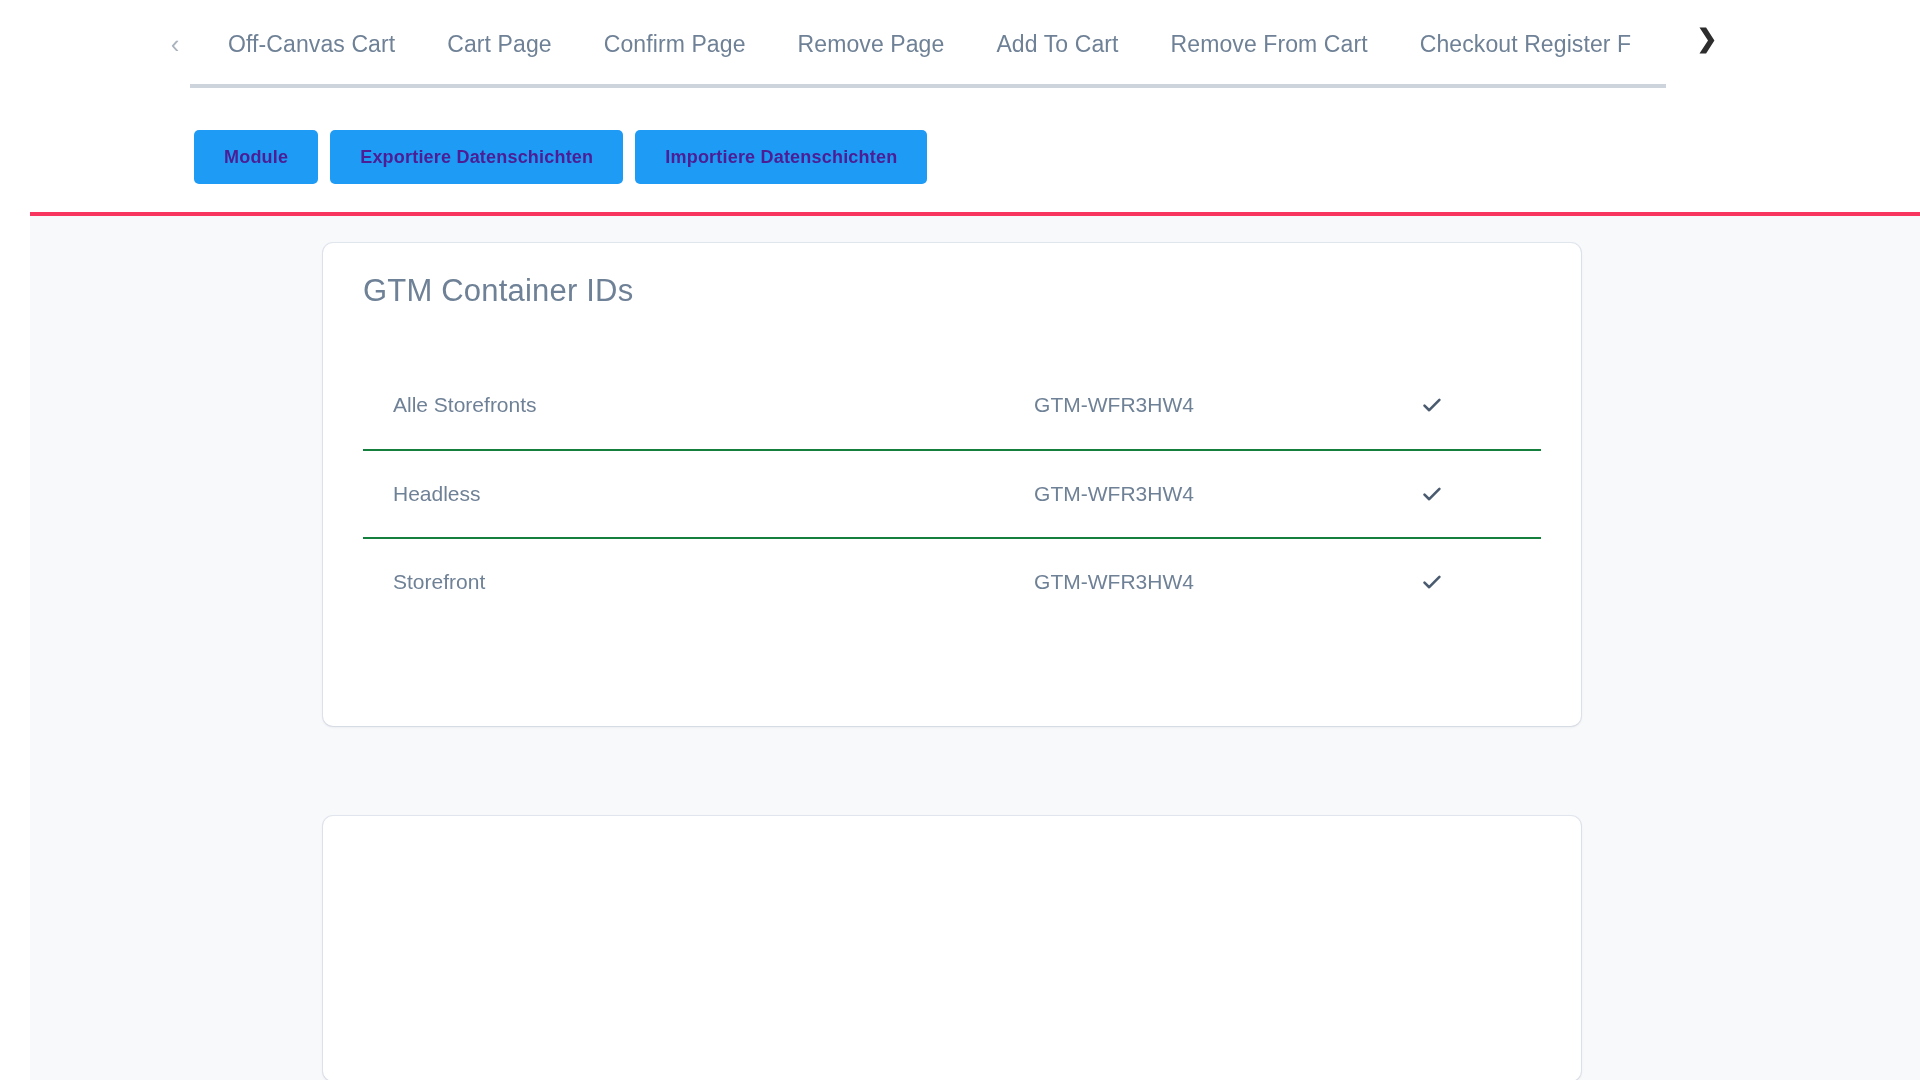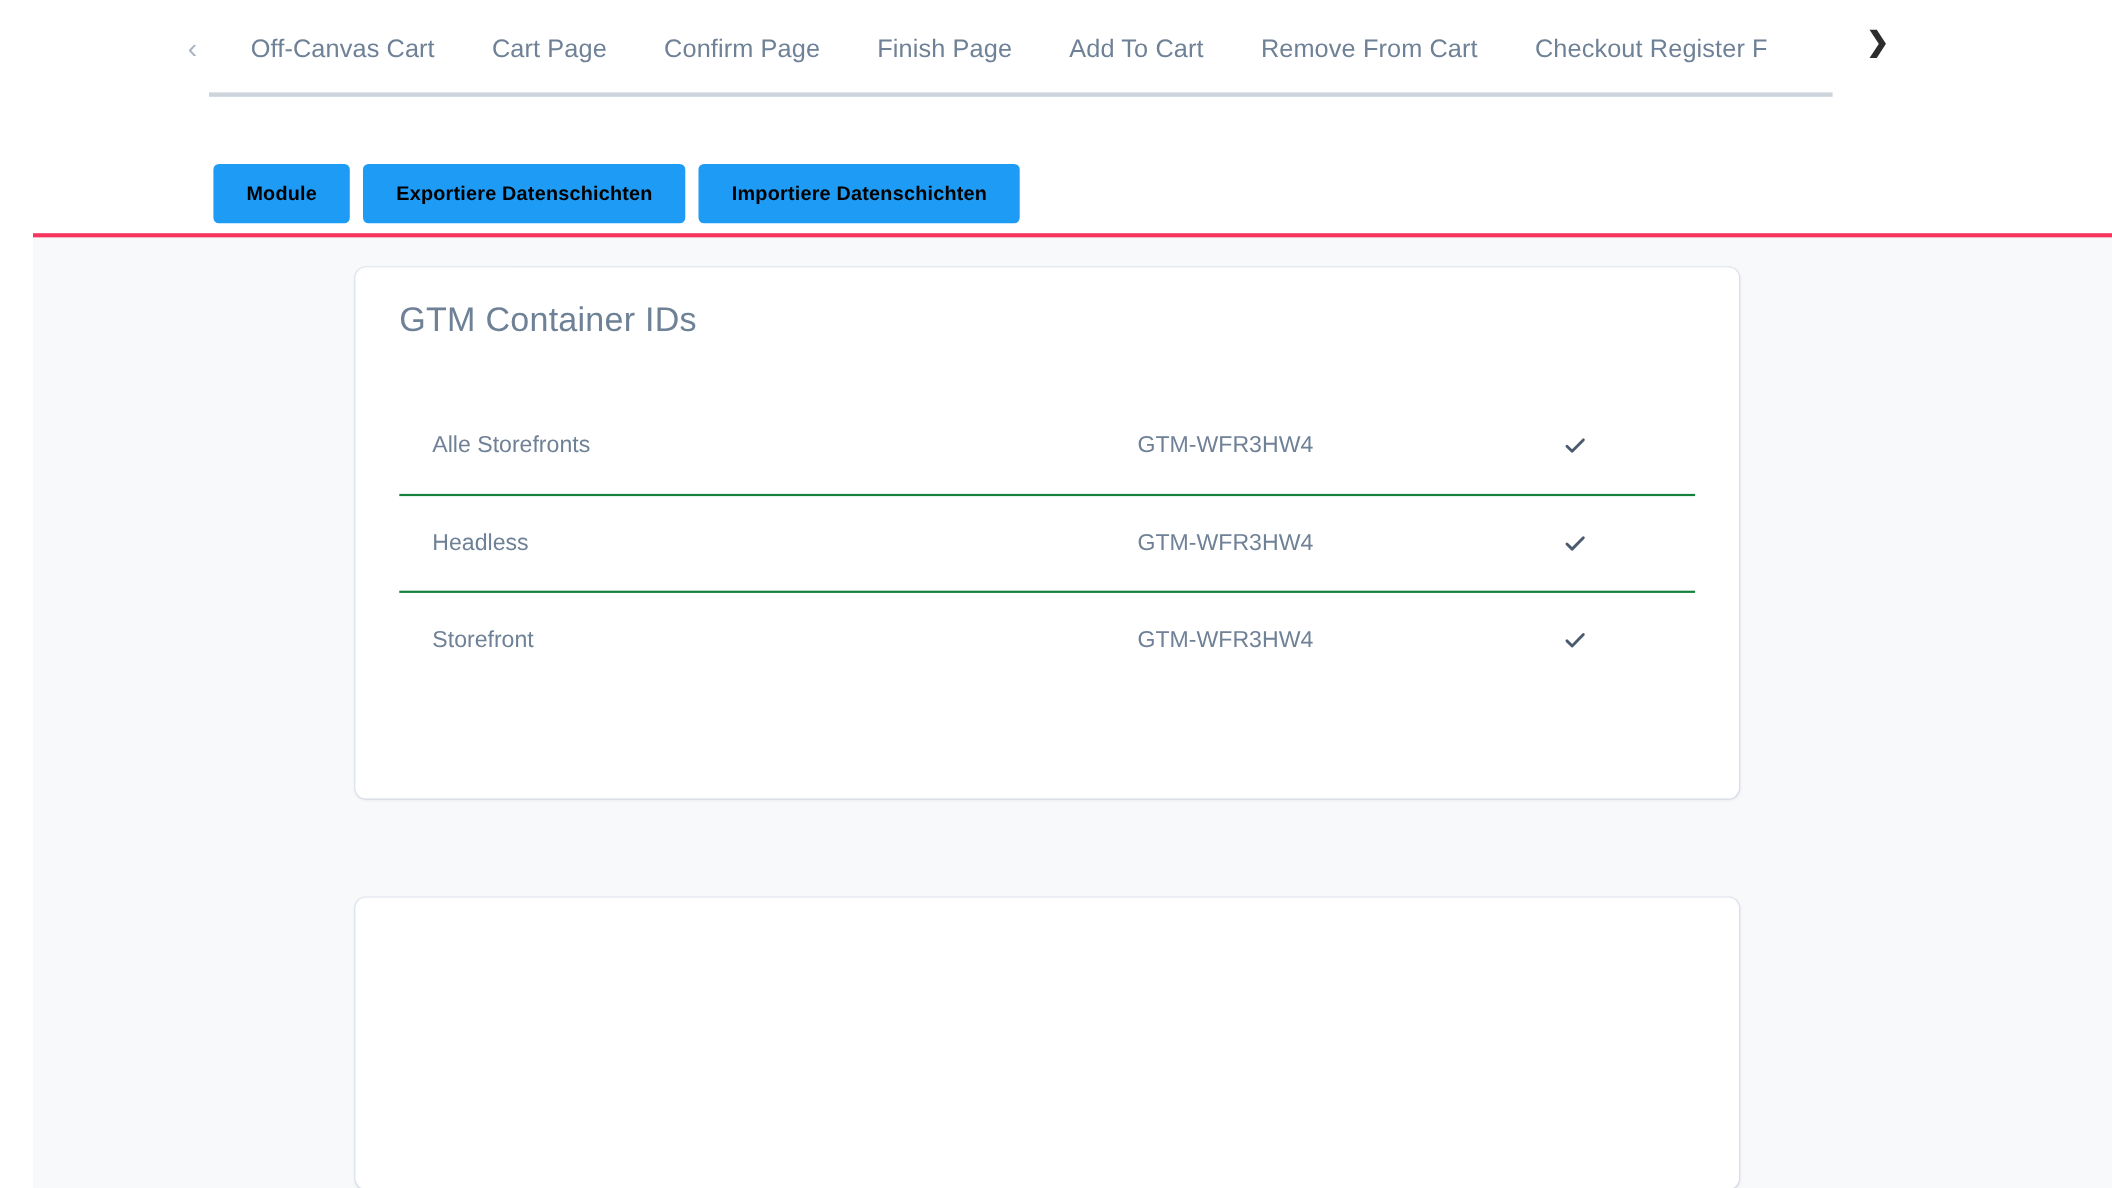--- a/index.html
+++ b/index.html
@@ -66,32 +66,31 @@
 
   
   .btnrow {
     position: absolute;
     left: 194px; top: 130px;
     display: flex;
     gap: 12px;
   }
   .btn-blue {
     background: #1e9bf5;
-    color: #000000;
+    color: #4c1d95;
     border: none;
     border-radius: 5px;
     font-family: "Liberation Sans", sans-serif;
     font-size: 18px;
     font-weight: 700;
     height: 54px;
     padding: 0 30px;
     cursor: pointer;
     white-space: nowrap;
     letter-spacing: .2px;
-    margin-top: 19px;
   }
 
   
   .red-line {
     position: absolute;
     left: 30px; top: 212px;
     width: 1890px; height: 4px;
     background: #f7355e;
   }
 
@@ -172,21 +171,21 @@
 <body>
 
 <div id="root">
 
   <div class="tabbar">
     <div class="tab-arrow prev">‹</div>
     <div class="tab-list">
       <div class="tab-item">Off-Canvas Cart</div>
       <div class="tab-item">Cart Page</div>
       <div class="tab-item">Confirm Page</div>
-      <div class="tab-item">Finish Page</div>
+      <div class="tab-item">Remove Page</div>
       <div class="tab-item">Add To Cart</div>
       <div class="tab-item">Remove From Cart</div>
       <div class="tab-item">Checkout Register F</div>
     </div>
     <div class="tab-arrow next">❯</div>
   </div>
   <div class="tab-underline"></div>
 
   <div class="btnrow">
     <button class="btn-blue">Module</button>

